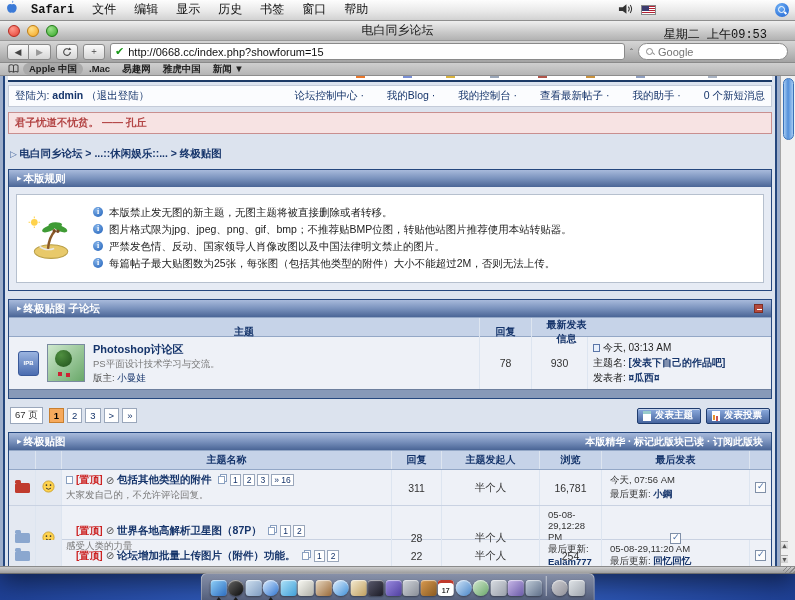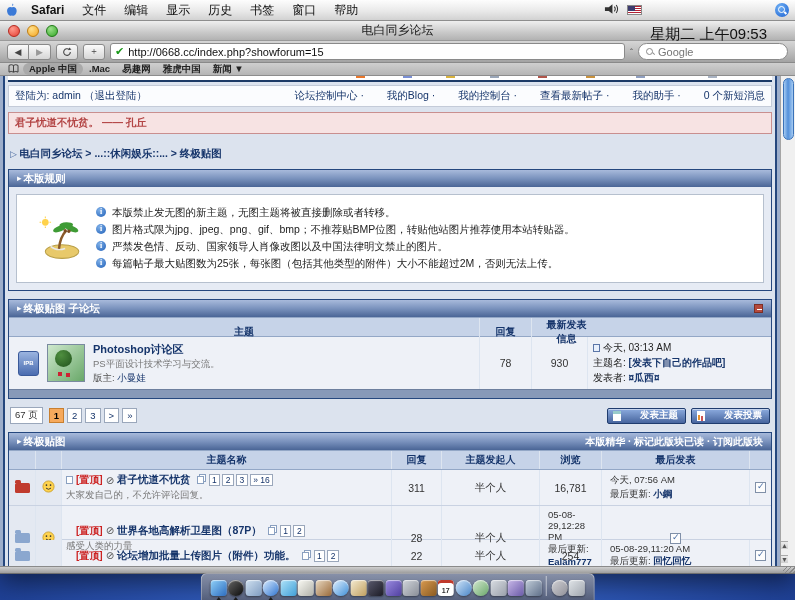--- a/index.html
+++ b/index.html
@@ -6,32 +6,32 @@
   html,body { width:795px; height:600px; overflow:hidden; }
   body {
     font-family:"Liberation Sans","DejaVu Sans",sans-serif;
     background:radial-gradient(ellipse at 50% 140%, #3f6fd1 0%, #2b53b0 45%, #14307e 100%);
     position:relative; font-size:11px; color:#222;
   }
 
   
   .menu-bar { position:absolute; top:0; left:0; right:0; height:21px;
     background:linear-gradient(#fdfdfd,#e9e9e9 55%,#d2d2d2);
-    border-bottom:1px solid #8e8e8e; display:flex; align-items:center; z-index:40; }
+    border-bottom:1px solid #8e8e8e; display:flex; z-index:40;font-family:Liberation Mono, monospace; }
   .apple-logo { width:22px; text-align:center; }
   .apple-logo svg { width:12px; height:14px; vertical-align:middle; }
   .menu-items { display:flex; align-items:center; }
   .menu-items .menu-item { padding:0 9px; font-size:12px; line-height:21px; color:#111; }
   .menu-items .menu-item:first-child { font-weight:bold; }
   .menu-status { margin-left:auto; display:flex; align-items:center; gap:8px; padding-right:6px; }
   .speaker-icon svg { width:15px; height:12px; }
   .flag-icon { width:15px; height:10px; position:relative;
     background:repeating-linear-gradient(to bottom,#b22234 0 1px,#fff 1px 2px); border:1px solid #888; }
   .flag-icon::before { content:""; position:absolute; left:0; top:0; width:7px; height:5px; background:#3c3b6e; }
-  .menu-clock { font-size:15px; color:#111;margin-top:48px; }
+  .menu-clock { font-size:12px; color:#111;margin-top:48px; }
   .spotlight-icon { width:14px; height:14px; border-radius:50%;
     background:radial-gradient(circle at 35% 30%, #6fb0f5, #1a5fd0); position:relative; }
   .spotlight-icon::before { content:""; position:absolute; left:3px; top:3px; width:5px; height:5px;
     border:1.4px solid #fff; border-radius:50%; }
   .spotlight-icon::after { content:""; position:absolute; left:8.5px; top:8.5px; width:3px; height:1.5px;
     background:#fff; transform:rotate(45deg); }
 
   
   .window { position:absolute; top:21px; left:0; width:795px; height:552px;
     background:#bfbfbf; box-shadow:0 0 0 1px #6f6f6f, 0 10px 24px rgba(0,0,0,.5); z-index:10; }
@@ -88,21 +88,21 @@
     font-size:7px; color:#555; text-align:center; line-height:13px; }
 
   .page-wrap { height:100%; margin:0 3px; background:#dce3ee; border-left:2px solid #25477e;
     border-right:2px solid #25477e; padding:0 3px; overflow:hidden; }
 
   .banner-sliver { height:6px; background:#fff; border-bottom:2px solid #1c3a66; position:relative; }
   .banner-sliver i { position:absolute; bottom:2px; width:9px; height:4px; display:block; }
 
   .user-bar { margin-top:3px; background:#fbfcfe; border:1px solid #c4cbd8; padding:3px 6px;
     font-size:10.5px; display:flex; justify-content:space-between; color:#16356b; }
-  .user-bar b { font-weight:normal; }
+  .user-bar b { font-weight:bold; }
   .user-links span { color:#16356b;margin-left:20px; }
 
   .quote-bar { margin-top:5px; background:#f7e3e3; border:1px solid #c98f8f; padding:3px 6px;
     font-size:10.5px; font-weight:bold; color:var(--quote-text,#b34545); }
 
   .breadcrumb { margin:13px 2px 0; font-size:10.5px; font-weight:bold; color:#16356b; }
   .breadcrumb::before { content:"▷ "; color:#4a6aa0; font-size:9px; }
   .breadcrumb .crumb { color:#16356b; }
 
   .panel { margin-top:8px; border:1px solid #25477e; background:#e6ebf4; }
@@ -111,22 +111,22 @@
     display:flex; align-items:center; }
   .panel-header::before { content:"▸ "; font-size:9px; margin-right:2px; }
   .panel-header .hdr-right { margin-left:auto; font-weight:bold; font-size:10px; }
   .panel-header .hdr-right span { color:#fff; }
   .min-box { margin-left:auto; width:9px; height:9px; background:#b5493c; border:1px solid #7c2f26;
     position:relative; }
   .min-box::after { content:""; position:absolute; left:2px; top:3.5px; width:5px; height:1.5px; background:#fff; }
 
   
   .rules-body { padding:7px; }
-  .rules-box { background:#fff; border:1px solid #b6c0ce; padding:8px 21px; display:flex;
-    align-items:center; gap:12px; }
+  .rules-box { background:#fff; border:1px solid #b6c0ce; padding:8px 10px; display:flex;
+    align-items:center; gap:20px; }
   .island-icon { flex:none; }
   .rule-line { display:block; font-size:10.5px; color:#222; margin:3px 0; padding-left:16px; position:relative; }
   .rule-line::before { content:"i"; position:absolute; left:0; top:1px; width:10px; height:10px;
     border-radius:50%; background:radial-gradient(circle at 35% 30%, #7fb0e8, #1f5fb8);
     color:#fff; font-size:8px; font-weight:bold; text-align:center; line-height:10px;
     font-family:"Liberation Serif",serif; }
 
   
   .tbl-head { display:grid; background:#c6d3e8; border-top:1px solid #93a7c6; border-bottom:1px solid #93a7c6;
     font-size:10px; font-weight:bold; color:#16356b; align-items:center; height:20px; }
@@ -161,21 +161,21 @@
   .panel-footer { height:9px; background:#8799b8; border-top:1px solid #6d7f9e; }
 
   
   .pager-row { margin:8px 2px 0; display:flex; align-items:center; font-size:9.5px; }
   .page-total { border:1px solid #9aa7bb; background:#fff; padding:1px 4px; margin-right:6px; color:#333; }
   .pager .page-box { display:inline-block; border:1px solid #9aa7bb; background:#fff; padding:1px 4px;
     margin-right:3px; color:#16356b; }
   .pager .page-box.current { background:var(--current-page-orange,#f6a95c); border-color:#c87f2f;
     color:#000; font-weight:bold; }
   .action-btns { margin-left:auto; display:flex; gap:5px; }
-  .forum-btn { height:16px; padding:0 7px 0 5px; display:flex; align-items:center; gap:19px;
+  .forum-btn { height:16px; padding:0 7px 0 5px; display:flex; align-items:center; gap:4px;
     background:linear-gradient(#8cabde,#47659e); border:1px solid #1f3c6e; border-radius:2px;
     color:#fff; font-size:9.5px; font-weight:bold; box-shadow:inset 0 1px 0 rgba(255,255,255,.5); }
   .btn-doc { width:8px; height:10px; background:#fff; position:relative; flex:none; }
   .btn-doc.topic::after { content:""; position:absolute; left:0; top:0; width:8px; height:3px; background:#9cc; }
   .btn-doc.poll::after { content:""; position:absolute; left:1px; bottom:1px; width:2px; height:5px;
     background:#e8922a; box-shadow:3px 1px 0 #c55; }
 
   
   .th-head, .t-row { grid-template-columns:26px 26px 1fr 50px 98px 62px 148px 22px; }
   .t-rows { overflow:hidden; }
@@ -452,21 +452,21 @@
                     <circle cx="4.8" cy="5.5" r="0.9" fill="#333"></circle>
                     <circle cx="9.2" cy="5.5" r="0.9" fill="#333"></circle>
                     <path d="M4.3 8.7q2.7 2.6 5.4 0" stroke="#333" fill="none" stroke-width="1"></path>
                   </svg></span>
               </div>
             <div class="title-cell">
               <div class="title-line">
                 <span class="note-ico"></span>
                 <span class="pin-label">[置顶]</span>
                 <span class="pin-glyph">⊘</span>
-                <span class="t-title">君子忧道不忧贫</span>
+                <span class="t-title">包括其他类型的附件</span>
                 <span class="pages-ico"></span>
                 <span class="pages"><span class="page-box">1</span><span class="page-box">2</span><span class="page-box">3</span><span class="page-box">» 16</span></span>
               </div>
               <div class="t-desc">大家发自己的，不允许评论回复。</div>
             </div>
             <div class="num-cell">311</div>
             <div class="num-cell">半个人</div>
             <div class="num-cell">16,781</div>
             <div class="last-cell">
               <div>今天, 07:56 AM</div>

